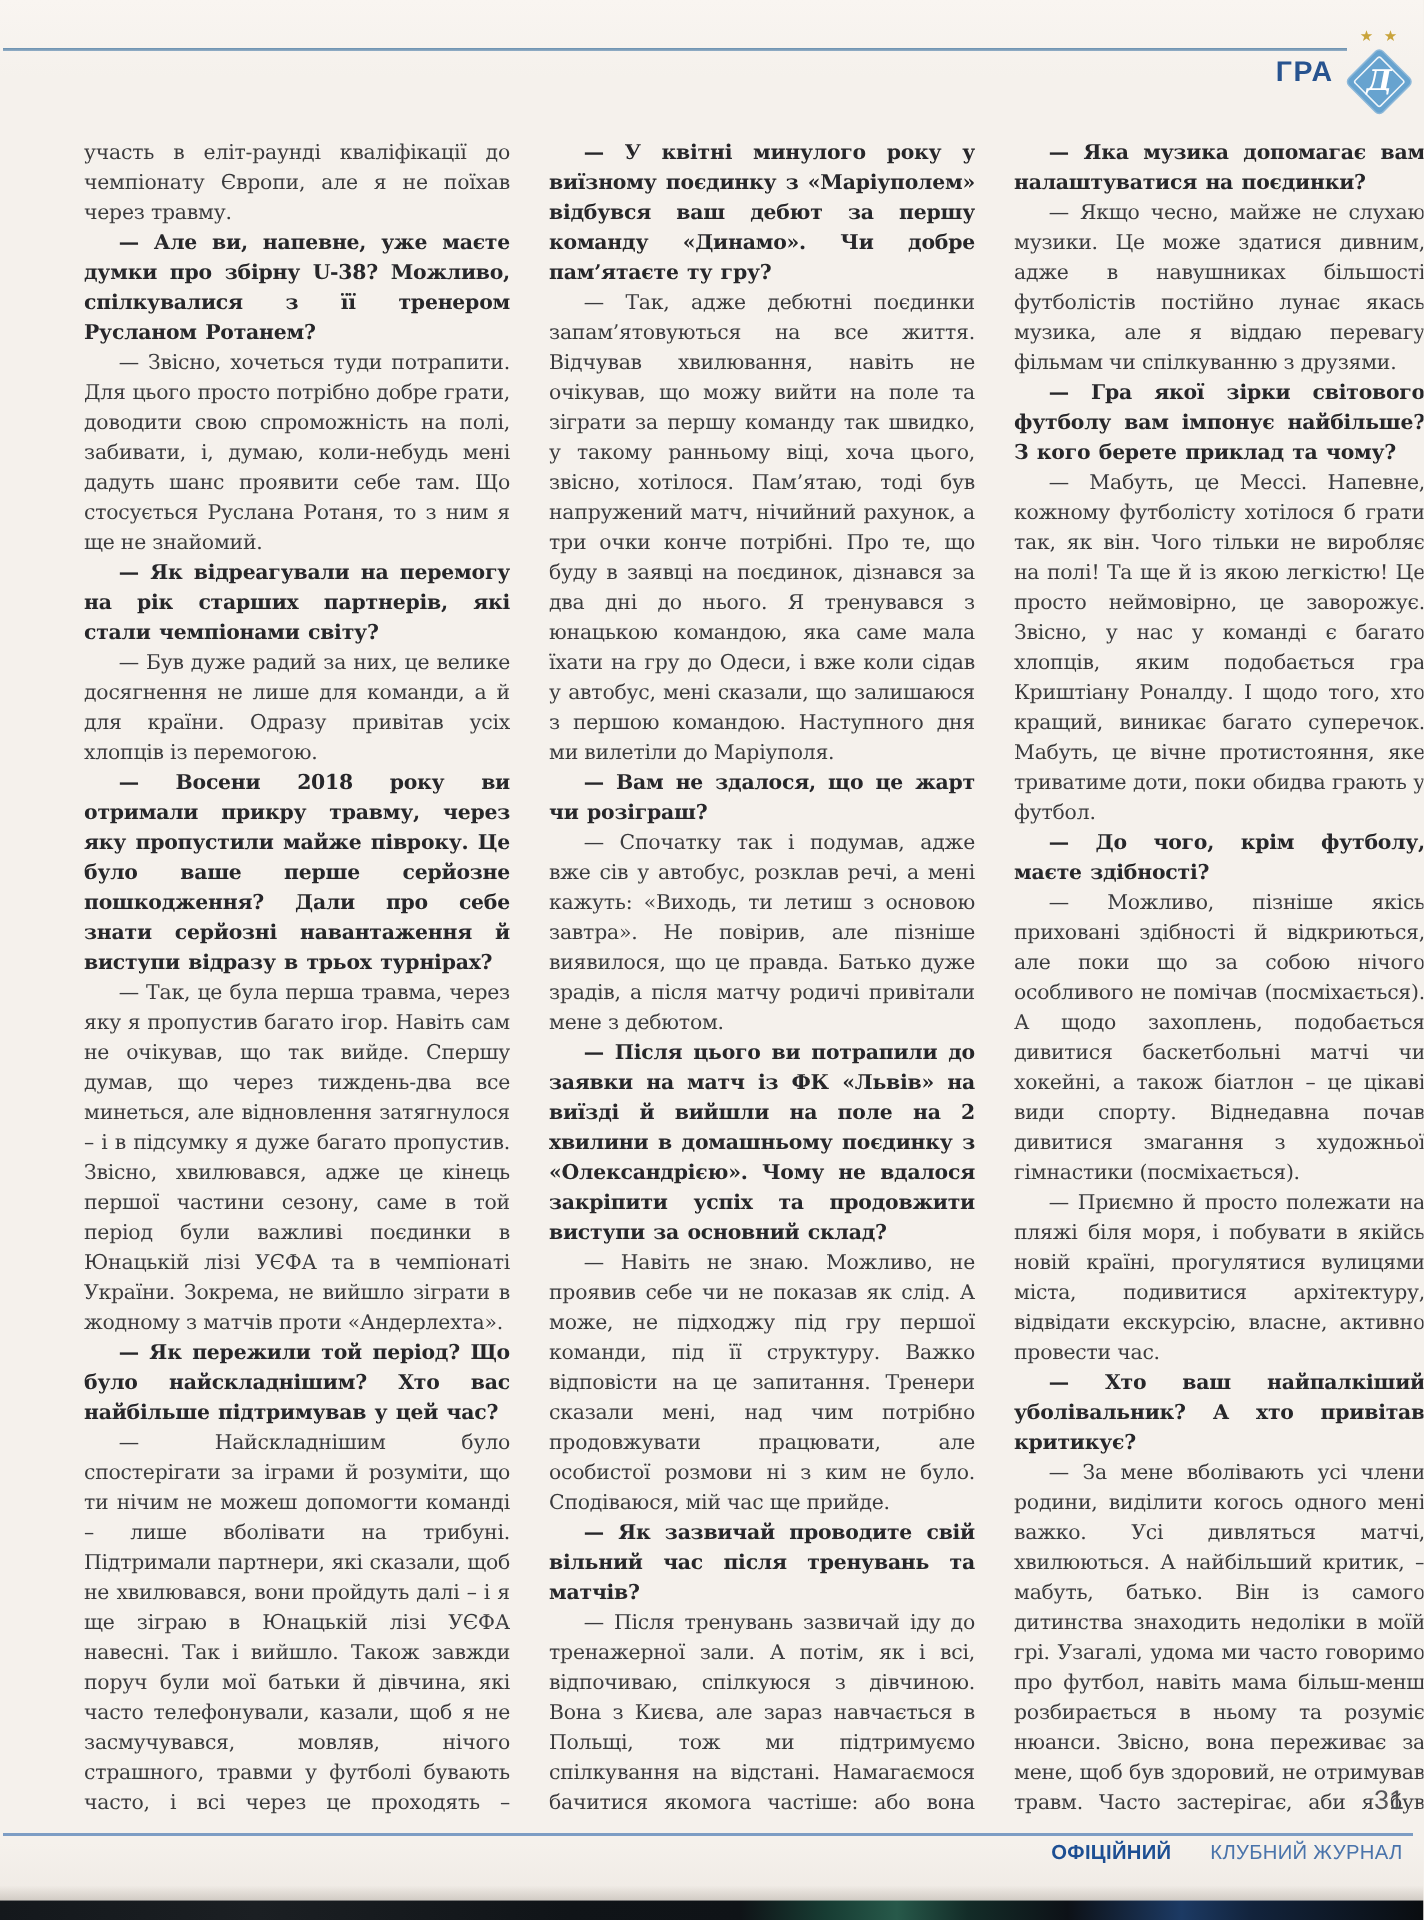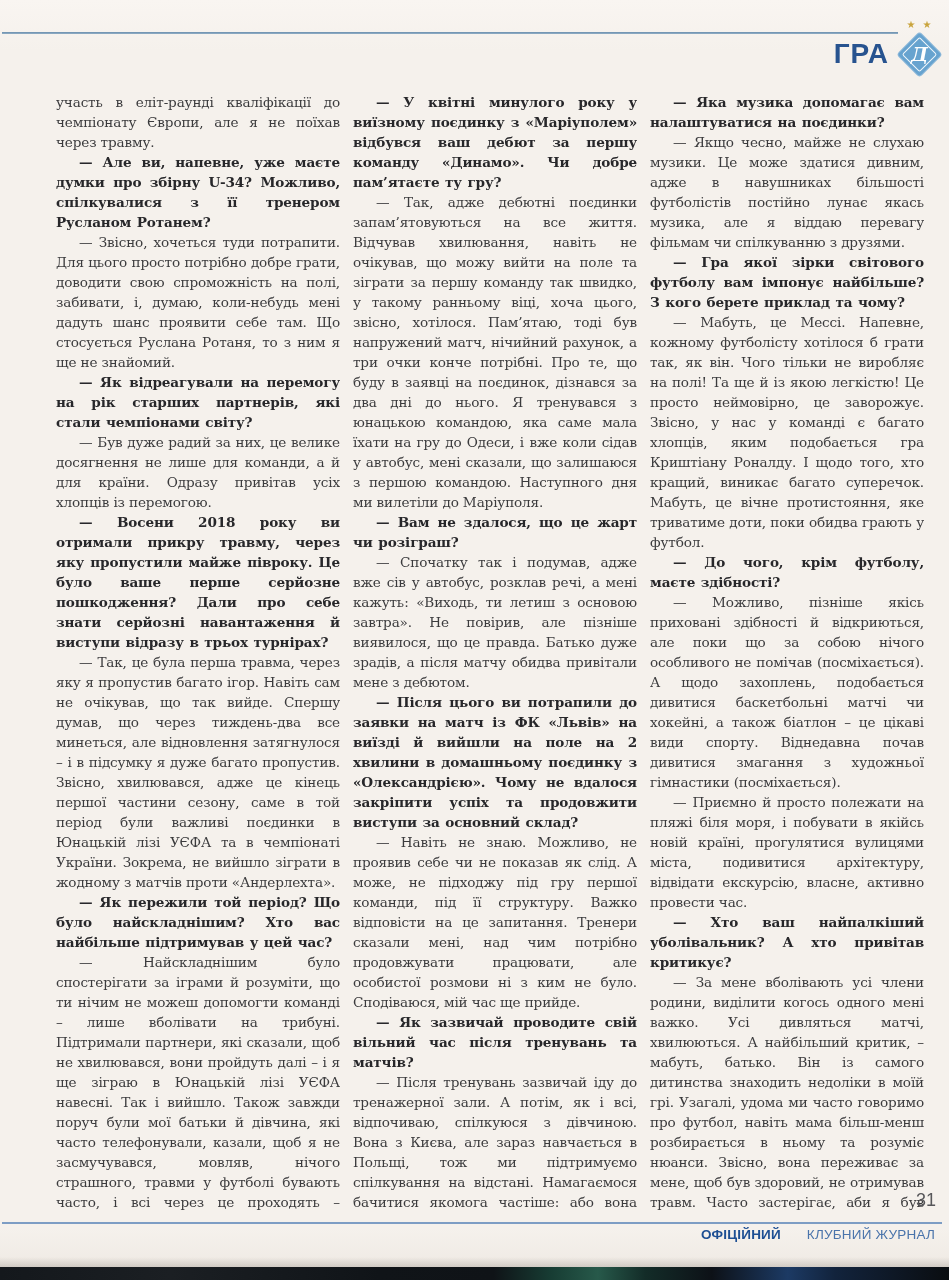--- a/index.html
+++ b/index.html
@@ -14,21 +14,21 @@
       linear-gradient(180deg,#f9f5f1 0%,#f5f1ec 4%,#f5f1ec 96%,#efeae4 99%);
   }
   
   .top-rule{
     position:absolute;left:2px;top:32px;width:896px;height:2px;
     background:linear-gradient(180deg,#6b8fae,#93afc6);
   }
   .section-title{
     position:absolute;top:38px;right:60px;
     font-family:"Liberation Sans",sans-serif;font-weight:bold;
-    font-size:28px;letter-spacing:1px;color:#27538f;
+    font-size:19px;letter-spacing:1px;color:#27538f;
   }
   .logo{position:absolute;top:18px;right:4px;width:50px;height:68px;text-align:center;}
   .logo-stars{
     display:block;font-size:10px;letter-spacing:2px;color:#c9a43c;
     height:14px;line-height:14px;
     font-family:"DejaVu Sans",sans-serif;
   }
   .logo-diamond{
     position:absolute;left:9px;top:21px;width:31px;height:31px;
     background:#67a3cf;border-radius:3px;transform:rotate(45deg);
@@ -40,21 +40,21 @@
   }
   .logo-letter{
     position:absolute;inset:0;display:flex;align-items:center;justify-content:center;
     transform:rotate(-45deg);
     color:#fff;font-family:"DejaVu Serif",serif;font-style:italic;font-weight:bold;
     font-size:19px;line-height:1;
   }
   
   .columns{
     position:absolute;left:56px;top:92px;width:880px;height:1122px;
-    display:flex;gap:13px;
+    display:flex;gap:26px;
   }
   .col{
     width:284px;height:100%;overflow:hidden;flex:0 0 auto;
     text-align:justify;
     font-size:13.6px;line-height:20px;letter-spacing:-0.15px;
     color:#3b3b3d;
     hyphens:auto;-webkit-hyphens:auto;
   }
   .col:last-child{width:274px;}
   .col p{margin:0;text-indent:1.7em;}
@@ -100,34 +100,34 @@
   <div class="logo">
     <span class="logo-stars">★ ★</span>
     <span class="logo-diamond">
       <span class="logo-letter">Д</span>
     </span>
   </div>
 
   <div class="columns">
     <div class="col">
         <p class="cont">участь в еліт-раунді кваліфікації до чемпіонату Європи, але я не поїхав через травму.</p>
-        <p class="q">—  Але ви, напевне, уже маєте думки про збірну U-34? Можливо, спілкувалися з її тренером Русланом Ротанем?</p>
+        <p class="q">—  Але ви, напевне, уже маєте думки про збірну U-38? Можливо, спілкувалися з її тренером Русланом Ротанем?</p>
         <p class="a">—  Звісно, хочеться туди потрапити. Для цього просто потрібно добре грати, доводити свою спроможність на полі, забивати, і, думаю, коли-небудь мені дадуть шанс проявити себе там. Що стосується Руслана Ротаня, то з ним я ще не знайомий.</p>
         <p class="q">—  Як відреагували на перемогу на рік старших партнерів, які стали чемпіонами світу?</p>
         <p class="a">—  Був дуже радий за них, це велике досягнення не лише для команди, а й для країни. Одразу привітав усіх хлопців із перемогою.</p>
         <p class="q">—  Восени 2018 року ви отримали прикру травму, через яку пропустили майже півроку. Це було ваше перше серйозне пошкодження? Дали про себе знати серйозні навантаження й виступи відразу в трьох турнірах?</p>
         <p class="a">—  Так, це була перша травма, через яку я пропустив багато ігор. Навіть сам не очікував, що так вийде. Спершу думав, що через тиждень-два все минеться, але відновлення затягнулося – і в підсумку я дуже багато пропустив. Звісно, хвилювався, адже це кінець першої частини сезону, саме в той період були важливі поєдинки в Юнацькій лізі УЄФА та в чемпіонаті України. Зокрема, не вийшло зіграти в жодному з матчів проти «Андерлехта».</p>
         <p class="q">—  Як пережили той період? Що було найскладнішим? Хто вас найбільше підтримував у цей час?</p>
         <p class="a">—  Найскладнішим було спостерігати за іграми й розуміти, що ти нічим не можеш допомогти команді – лише вболівати на трибуні. Підтримали партнери, які сказали, щоб не хвилювався, вони пройдуть далі – і я ще зіграю в Юнацькій лізі УЄФА навесні. Так і вийшло. Також завжди поруч були мої батьки й дівчина, які часто телефонували, казали, щоб я не засмучувався, мовляв, нічого страшного, травми у футболі бувають часто, і всі через це проходять – потрібно просто продовжувати працювати.</p>
       </div>
     <div class="col">
         <p class="q">—  У квітні минулого року у виїзному поєдинку з «Маріуполем» відбувся ваш дебют за першу команду «Динамо». Чи добре пам’ятаєте ту гру?</p>
         <p class="a">—  Так, адже дебютні поєдинки запам’ятовуються на все життя. Відчував хвилювання, навіть не очікував, що можу вийти на поле та зіграти за першу команду так швидко, у такому ранньому віці, хоча цього, звісно, хотілося. Пам’ятаю, тоді був напружений матч, нічийний рахунок, а три очки конче потрібні. Про те, що буду в заявці на поєдинок, дізнався за два дні до нього. Я тренувався з юнацькою командою, яка саме мала їхати на гру до Одеси, і вже коли сідав у автобус, мені сказали, що залишаюся з першою командою. Наступного дня ми вилетіли до Маріуполя.</p>
         <p class="q">—  Вам не здалося, що це жарт чи розіграш?</p>
-        <p class="a">—  Спочатку так і подумав, адже вже сів у автобус, розклав речі, а мені кажуть: «Виходь, ти летиш з основою завтра». Не повірив, але пізніше виявилося, що це правда. Батько дуже зрадів, а після матчу обидва привітали мене з дебютом.</p>
+        <p class="a">—  Спочатку так і подумав, адже вже сів у автобус, розклав речі, а мені кажуть: «Виходь, ти летиш з основою завтра». Не повірив, але пізніше виявилося, що це правда. Батько дуже зрадів, а після матчу родичі привітали мене з дебютом.</p>
         <p class="q">—  Після цього ви потрапили до заявки на матч із ФК «Львів» на виїзді й вийшли на поле на 2 хвилини в домашньому поєдинку з «Олександрією». Чому не вдалося закріпити успіх та продовжити виступи за основний склад?</p>
         <p class="a">—  Навіть не знаю. Можливо, не проявив себе чи не показав як слід. А може, не підходжу під гру першої команди, під її структуру. Важко відповісти на це запитання. Тренери сказали мені, над чим потрібно продовжувати працювати, але особистої розмови ні з ким не було. Сподіваюся, мій час ще прийде.</p>
         <p class="q">—  Як зазвичай проводите свій вільний час після тренувань та матчів?</p>
         <p class="a">—  Після тренувань зазвичай іду до тренажерної зали. А потім, як і всі, відпочиваю, спілкуюся з дівчиною. Вона з Києва, але зараз навчається в Польщі, тож ми підтримуємо спілкування на відстані. Намагаємося бачитися якомога частіше: або вона приїжджає в Київ, або я їду до неї на вихідні. Ще люблю грати в комп’ютерні ігри, зокрема в Counter Strike. Власне, нічого особливого.</p>
       </div>
     <div class="col">
         <p class="q">—  Яка музика допомагає вам налаштуватися на поєдинки?</p>
         <p class="a">—  Якщо чесно, майже не слухаю музики. Це може здатися дивним, адже в навушниках більшості футболістів постійно лунає якась музика, але я віддаю перевагу фільмам чи спілкуванню з друзями.</p>
         <p class="q">—  Гра якої зірки світового футболу вам імпонує найбільше? З кого берете приклад та чому?</p>
         <p class="a">—  Мабуть, це Мессі. Напевне, кожному футболісту хотілося б грати так, як він. Чого тільки не виробляє на полі! Та ще й із якою легкістю! Це просто неймовірно, це заворожує. Звісно, у нас у команді є багато хлопців, яким подобається гра Криштіану Роналду. І щодо того, хто кращий, виникає багато суперечок. Мабуть, це вічне протистояння, яке триватиме доти, поки обидва грають у футбол.</p>

